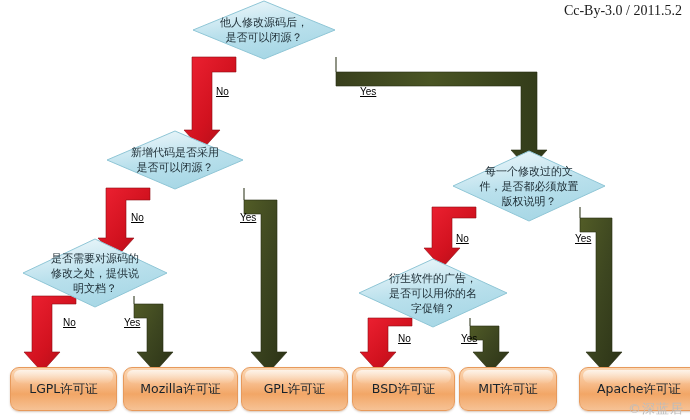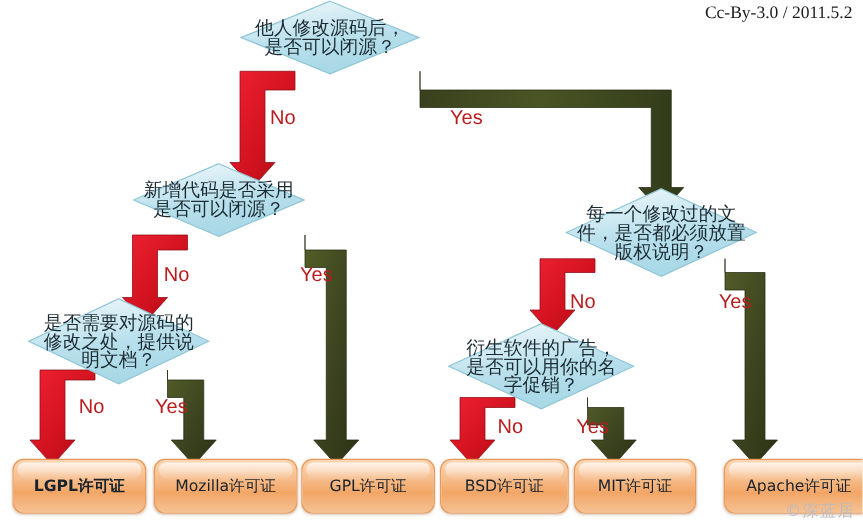--- a/index.html
+++ b/index.html
@@ -25,21 +25,21 @@
     position:absolute;
     display:flex;align-items:center;justify-content:center;
   }
   .diamond .shape{
     position:absolute;left:0;top:0;width:100%;height:100%;
   }
   .diamond .dtext{
     position:relative;z-index:3;
     text-align:center;
     color:#1b2b33;
-    font-size:15px;
+    font-size:11px;
     line-height:15px;
     font-family:"DejaVu Sans","Liberation Sans",sans-serif;
     letter-spacing:0px;
     white-space:pre-line;
     padding:0 4px;
   }
 
   
   .lic{
     position:absolute;
@@ -59,24 +59,25 @@
   .lic .ltext{
     position:relative;z-index:3;
     font-size:12.5px;color:#17222b;
     font-family:"DejaVu Sans","Liberation Sans",sans-serif;
     white-space:nowrap;
   }
 
   
   .elabel{
     position:absolute;
-    font-size:16px;
-    color:#b91c1c;
+    font-size:10px;
+    color:#000000;
     font-family:"Liberation Sans","DejaVu Sans",sans-serif;
     white-space:nowrap;
+    text-decoration:underline;
   }
 
   
   .wm{
     position:absolute;right:6px;bottom:2px;
     font-size:13px;color:#bcbcbc;
     font-family:"DejaVu Sans","Liberation Sans",sans-serif;
     letter-spacing:1px;white-space:nowrap;margin-top:38px;
   }
 </style>
@@ -207,21 +208,21 @@
 
   <div class="elabel" style="left:63px;top:317px;">No</div>
   <div class="elabel" style="left:124px;top:317px;">Yes</div>
 
   <div class="elabel" style="left:456px;top:233px;">No</div>
   <div class="elabel" style="left:575px;top:233px;">Yes</div>
 
   <div class="elabel" style="left:398px;top:333px;">No</div>
   <div class="elabel" style="left:461px;top:333px;">Yes</div>
 
-  <div class="lic" style="left:10px;top:367px;width:105px;font-weight:bold;">
+  <div class="lic" style="left:10px;top:367px;width:105px;">
     <span class="ltext">LGPL许可证</span>
   </div>
 
   <div class="lic" style="left:123px;top:367px;width:113px;">
     <span class="ltext">Mozilla许可证</span>
   </div>
 
   <div class="lic" style="left:241px;top:367px;width:105px;">
     <span class="ltext">GPL许可证</span>
   </div>

